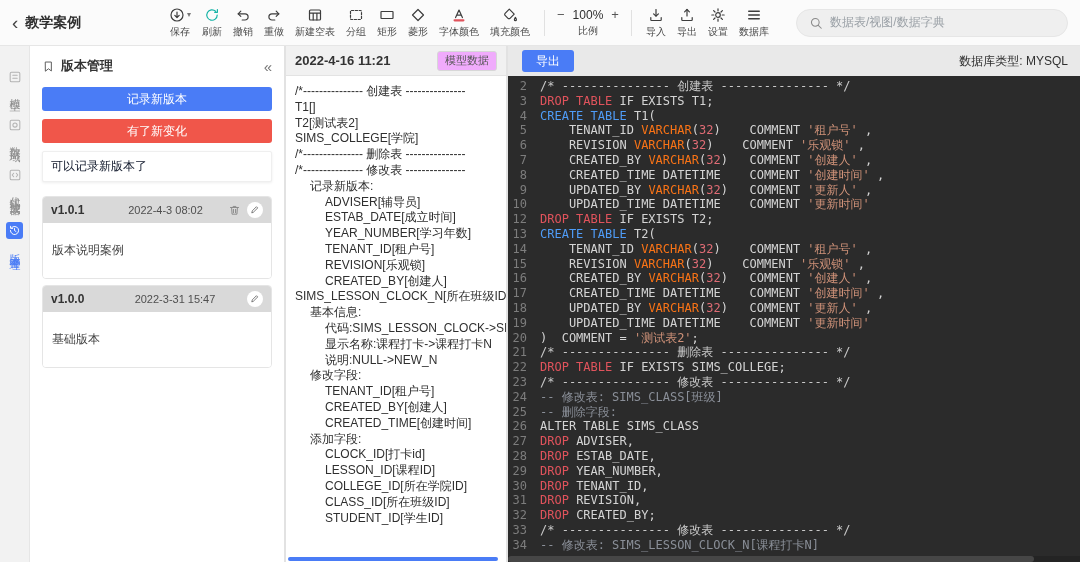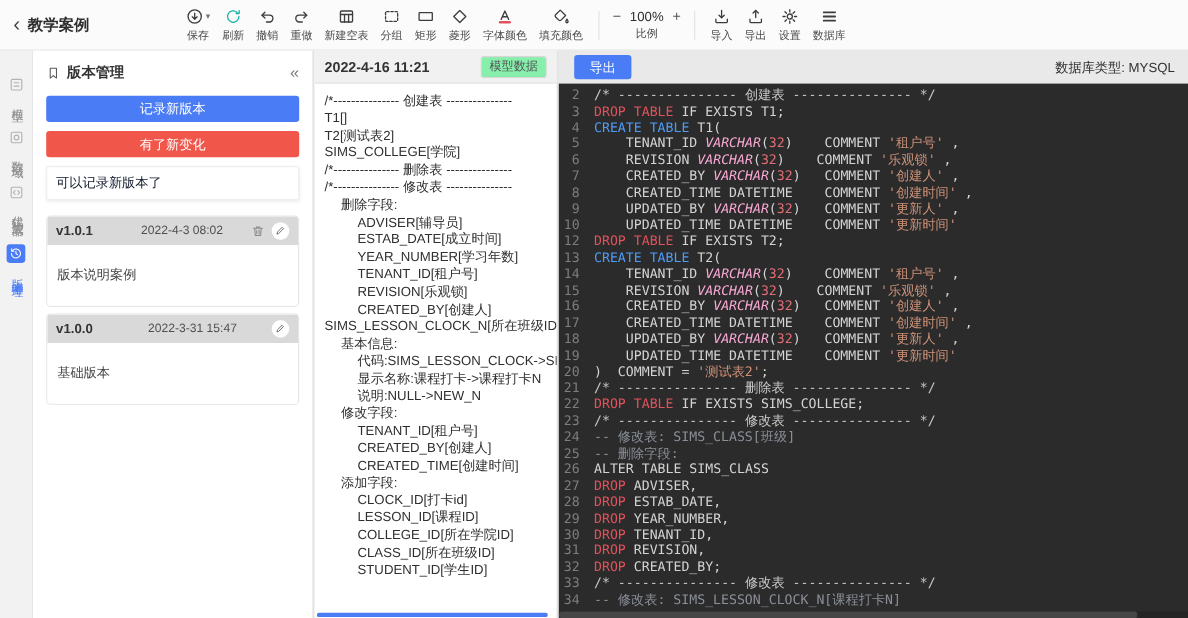--- a/index.html
+++ b/index.html
@@ -52,39 +52,39 @@
   .vver{font-weight:700;color:#333;width:52px}
   .vtime{color:#4f4f4f;font-size:11px;flex:1;text-align:center}
   .vicons{display:flex;align-items:center;gap:6px;color:#8a8a8a}
   .circle-edit{width:16px;height:16px;border-radius:50%;background:#fff;display:flex;align-items:center;justify-content:center;color:#555;cursor:pointer}
   .vcard-desc{background:#fff;padding:19px 9px;font-size:12px;color:#444}
 
   
   .diff{width:222px;background:#fff;display:flex;flex-direction:column;border-right:2px solid #e2e2e2;position:relative;min-height:0;flex:none}
   .diff-head{height:30px;background:#f1f1f1;border-bottom:1px solid #e3e3e3;display:flex;align-items:center;justify-content:space-between;padding:0 9px;flex:none}
   .diff-ts{font-size:13px;font-weight:700;color:#333}
-  .model-btn{background:#86efac;border:1px solid #d7d7d7;border-radius:3px;font-size:11px;color:#555;height:20px;padding:0 7px;cursor:pointer;font-family:inherit}
+  .model-btn{background:#f0abfc;border:1px solid #d7d7d7;border-radius:3px;font-size:11px;color:#555;height:20px;padding:0 7px;cursor:pointer;font-family:inherit}
   .diff-body{flex:1;overflow:hidden;padding:8px 0 0 9px;font-size:12px;color:#2f2f2f;line-height:15.8px}
   .dline{white-space:nowrap}
   .ind1{padding-left:15px}
   .ind2{padding-left:30px}
   .hscroll{position:absolute;left:2px;right:8px;bottom:1px;height:4px;background:#4a7cf6;border-radius:2px;cursor:grab}
 
   
   .codewrap{flex:1;display:flex;flex-direction:column;min-width:0}
   .code-head{height:30px;display:flex;align-items:center;justify-content:space-between;padding:2px 12px 2px 14px;flex:none}
   .export-btn{width:52px;height:22px}
   .dbtype{font-size:12px;color:#2f2f2f}
   .editor{flex:1;background:#2b2b2b;overflow:hidden;padding-top:3px;font-family:"DejaVu Sans Mono","Liberation Mono",monospace;font-size:12px;line-height:14.8px;position:relative;cursor:text}
   .cl{display:flex;white-space:pre}
   .ln{width:32px;text-align:right;color:#7d7d7d;padding-right:13px;flex:none;user-select:none}
   .tk-p{color:#d4d4d4}
   .tk-r{color:#e0535c}
   .tk-b{color:#4f9cf7}
-  .tk-t{color:#f9a8d4;font-style:italic}
+  .tk-t{color:#f97316;}
   .tk-n{color:#e06c75}
   .tk-s{color:#ce9178}
   .tk-c{color:#8a8f98}
   .tk-w{color:#c9c9c9}
   .ed-scroll{position:absolute;left:0;right:0;bottom:0;height:6px;background:#242424}
   .ed-thumb{height:6px;width:92%;background:#464646;border-radius:3px}
 </style>
 </head>
 <body>
 
@@ -255,20 +255,29 @@
           <span class="ticon">
             <span class="icn" data-name="database-icon">
               <svg width="16" height="16" viewBox="0 0 16 16" fill="none" stroke="currentColor" stroke-width="1.2" stroke-linecap="round" stroke-linejoin="round">
                 <path d="M2.8 4.2h10.4M2.8 8h10.4M2.8 11.8h10.4" stroke-width="1.6"></path>
               </svg>
             </span>
           </span>
           <span class="tlabel" data-name="tool-label">数据库</span>
         </div>
       </div>
+    <div class="search" data-name="search-input">
+      <span class="icn" data-name="search-icon" id="search-icon-slot">
+          <svg width="14" height="14" viewBox="0 0 16 16" fill="none" stroke="currentColor" stroke-width="1.2" stroke-linecap="round" stroke-linejoin="round">
+            <circle cx="7.2" cy="7.2" r="4.4"></circle>
+            <path d="M10.6 10.6L14 14"></path>
+          </svg>
+        </span>
+      <span class="ph" data-name="search-placeholder">数据表/视图/数据字典</span>
+    </div>
   </header>
 
   <div class="main" data-name="main-area">
 
     <nav class="tabstrip" id="tabstrip" data-name="sidebar-tabstrip">
         <div class="vtab" data-name="sidebar-tab-model">
           <span class="icn" data-name="model-icon">
             <svg width="14" height="14" viewBox="0 0 16 16" fill="none" stroke="currentColor" stroke-width="1.2" stroke-linecap="round" stroke-linejoin="round">
               <rect x="2.5" y="2.5" width="11" height="11" rx="1.5"></rect>
               <path d="M5.5 6h5M5.5 9.5h5"></path>
@@ -362,21 +371,21 @@
         <span class="diff-ts" data-name="diff-timestamp">2022-4-16 11:21</span>
         <button class="model-btn" data-name="model-data-button">模型数据</button>
       </div>
       <div class="diff-body" id="diff-body" data-name="diff-body">
           <div class="dline ind0" data-name="diff-line">/*--------------- 创建表 ---------------</div>
           <div class="dline ind0" data-name="diff-line">T1[]</div>
           <div class="dline ind0" data-name="diff-line">T2[测试表2]</div>
           <div class="dline ind0" data-name="diff-line">SIMS_COLLEGE[学院]</div>
           <div class="dline ind0" data-name="diff-line">/*--------------- 删除表 ---------------</div>
           <div class="dline ind0" data-name="diff-line">/*--------------- 修改表 ---------------</div>
-          <div class="dline ind1" data-name="diff-line">删除字段:</div>
+          <div class="dline ind1" data-name="diff-line">记录新版本:</div>
           <div class="dline ind2" data-name="diff-line">ADVISER[辅导员]</div>
           <div class="dline ind2" data-name="diff-line">ESTAB_DATE[成立时间]</div>
           <div class="dline ind2" data-name="diff-line">YEAR_NUMBER[学习年数]</div>
           <div class="dline ind2" data-name="diff-line">TENANT_ID[租户号]</div>
           <div class="dline ind2" data-name="diff-line">REVISION[乐观锁]</div>
           <div class="dline ind2" data-name="diff-line">CREATED_BY[创建人]</div>
           <div class="dline ind0" data-name="diff-line">SIMS_LESSON_CLOCK_N[所在班级ID]</div>
           <div class="dline ind1" data-name="diff-line">基本信息:</div>
           <div class="dline ind2" data-name="diff-line">代码:SIMS_LESSON_CLOCK-&gt;SIMS</div>
           <div class="dline ind2" data-name="diff-line">显示名称:课程打卡-&gt;课程打卡N</div>

